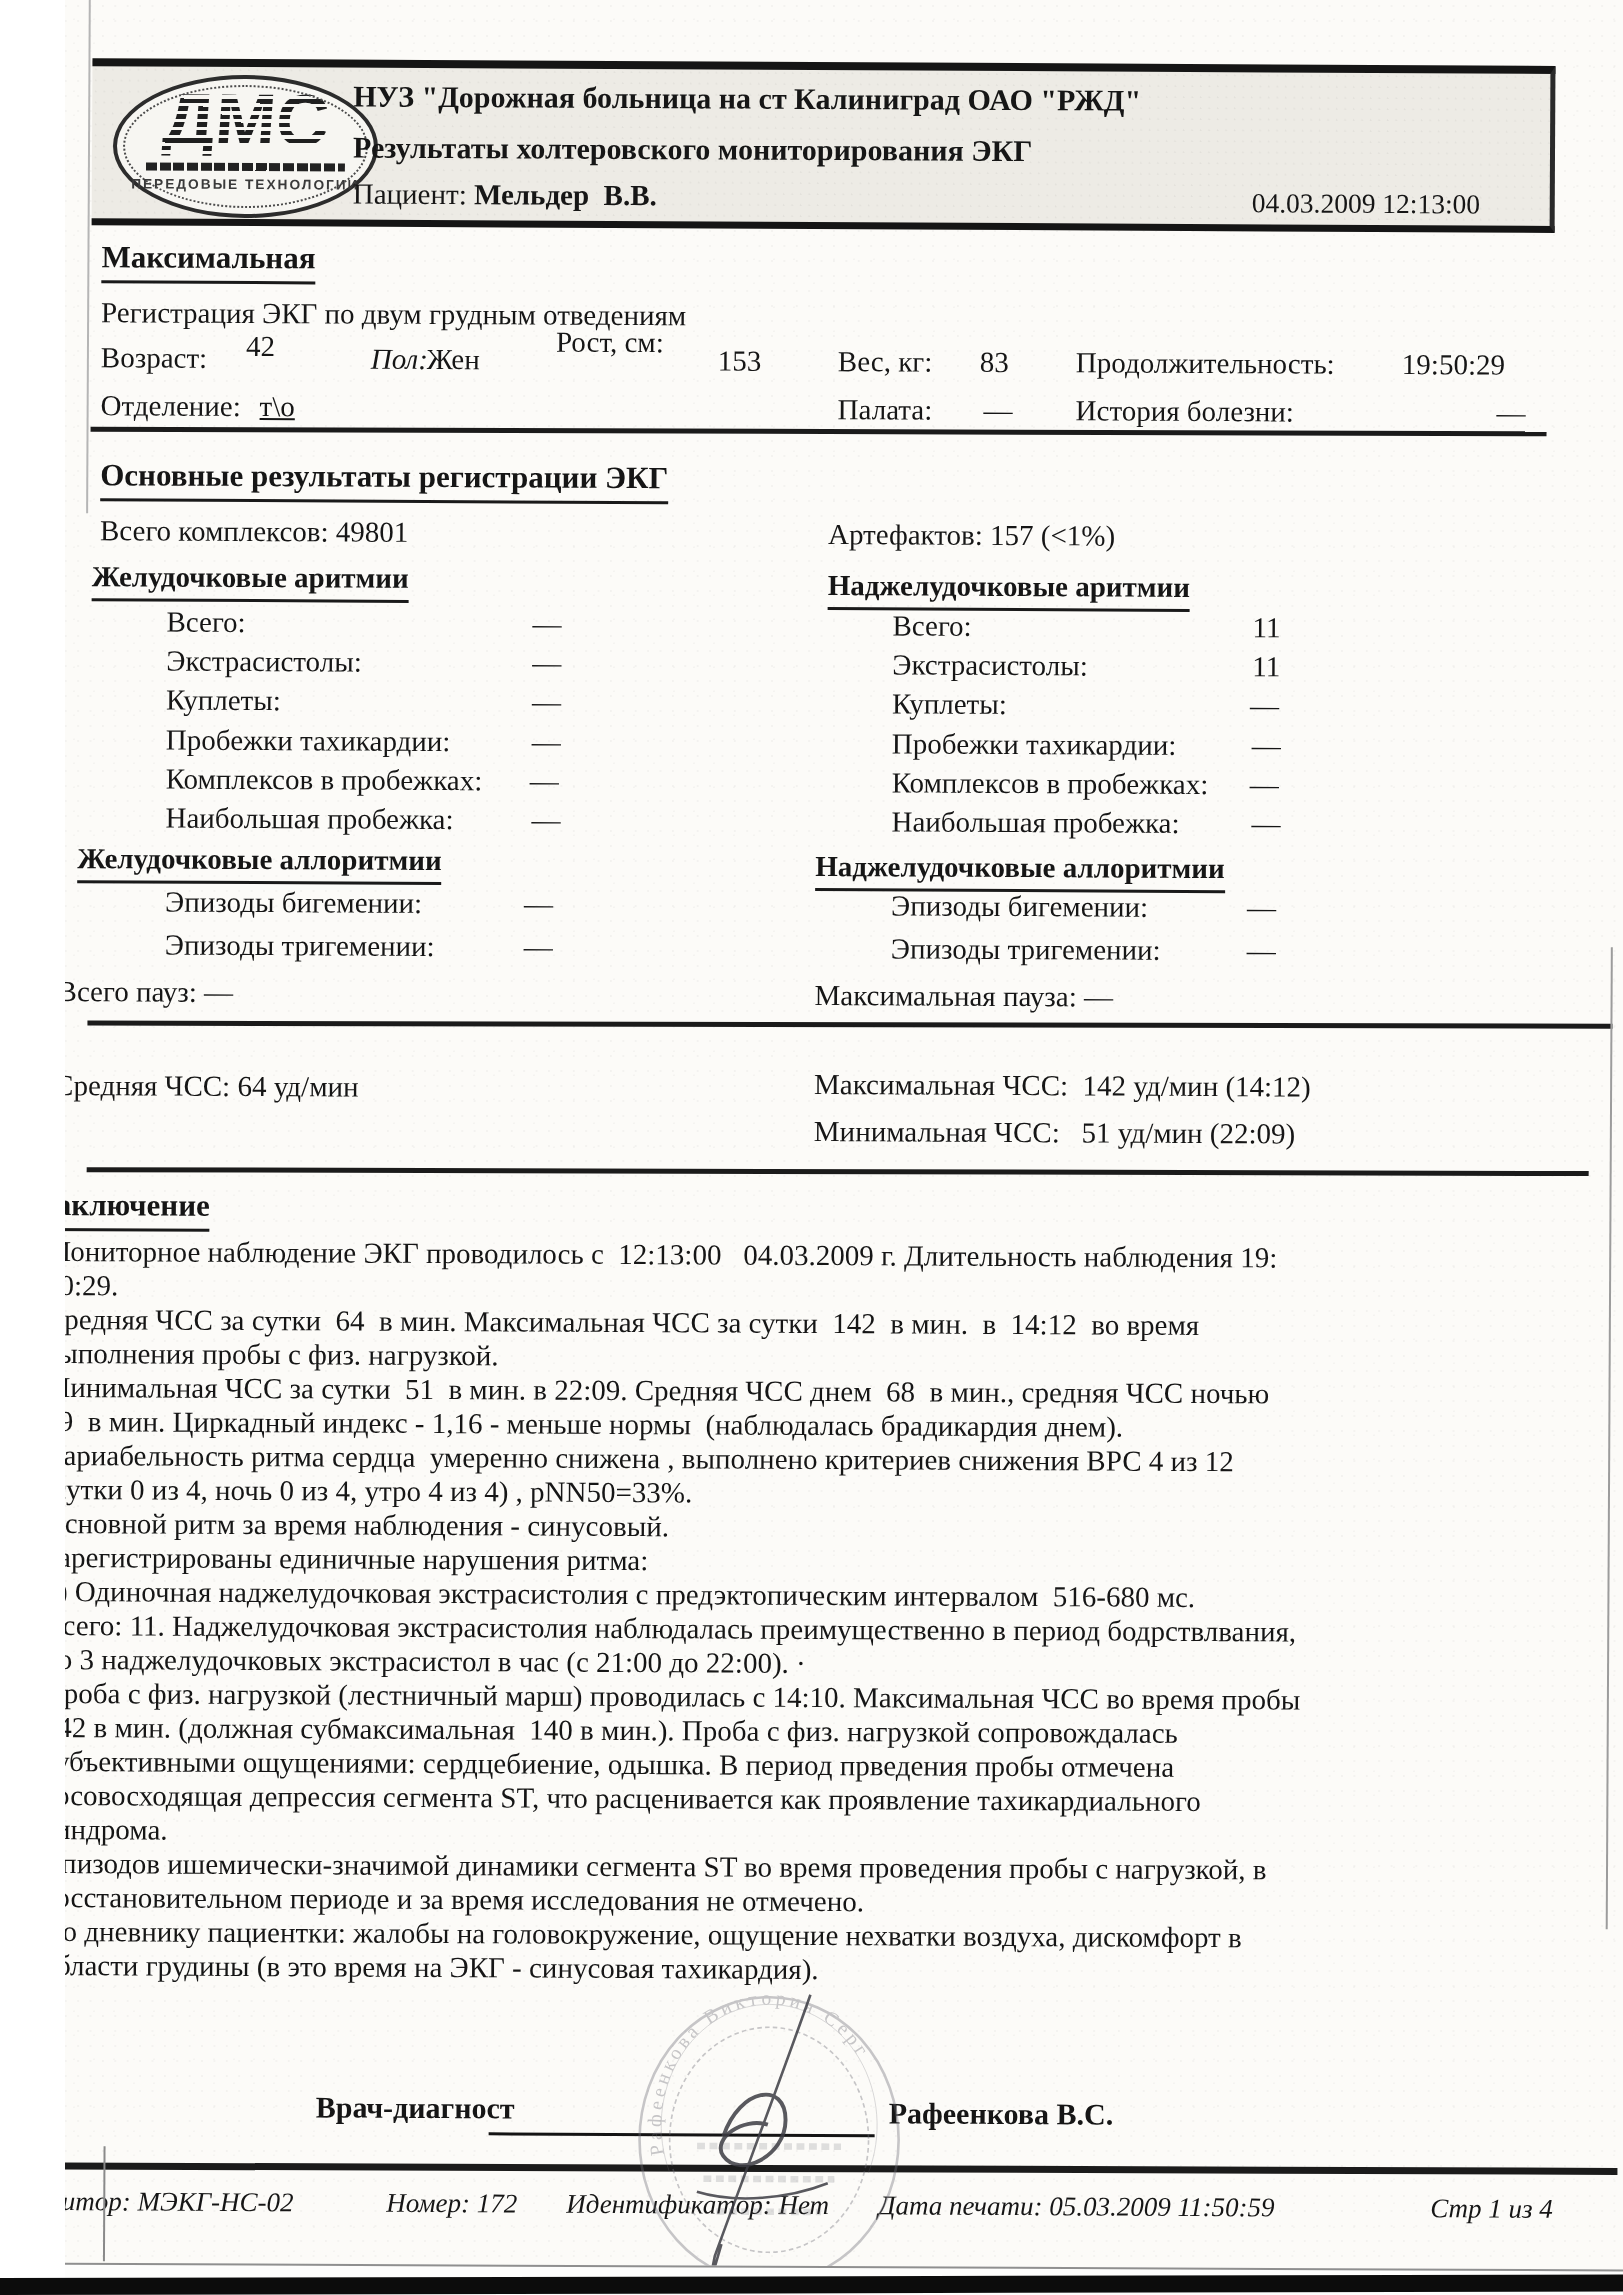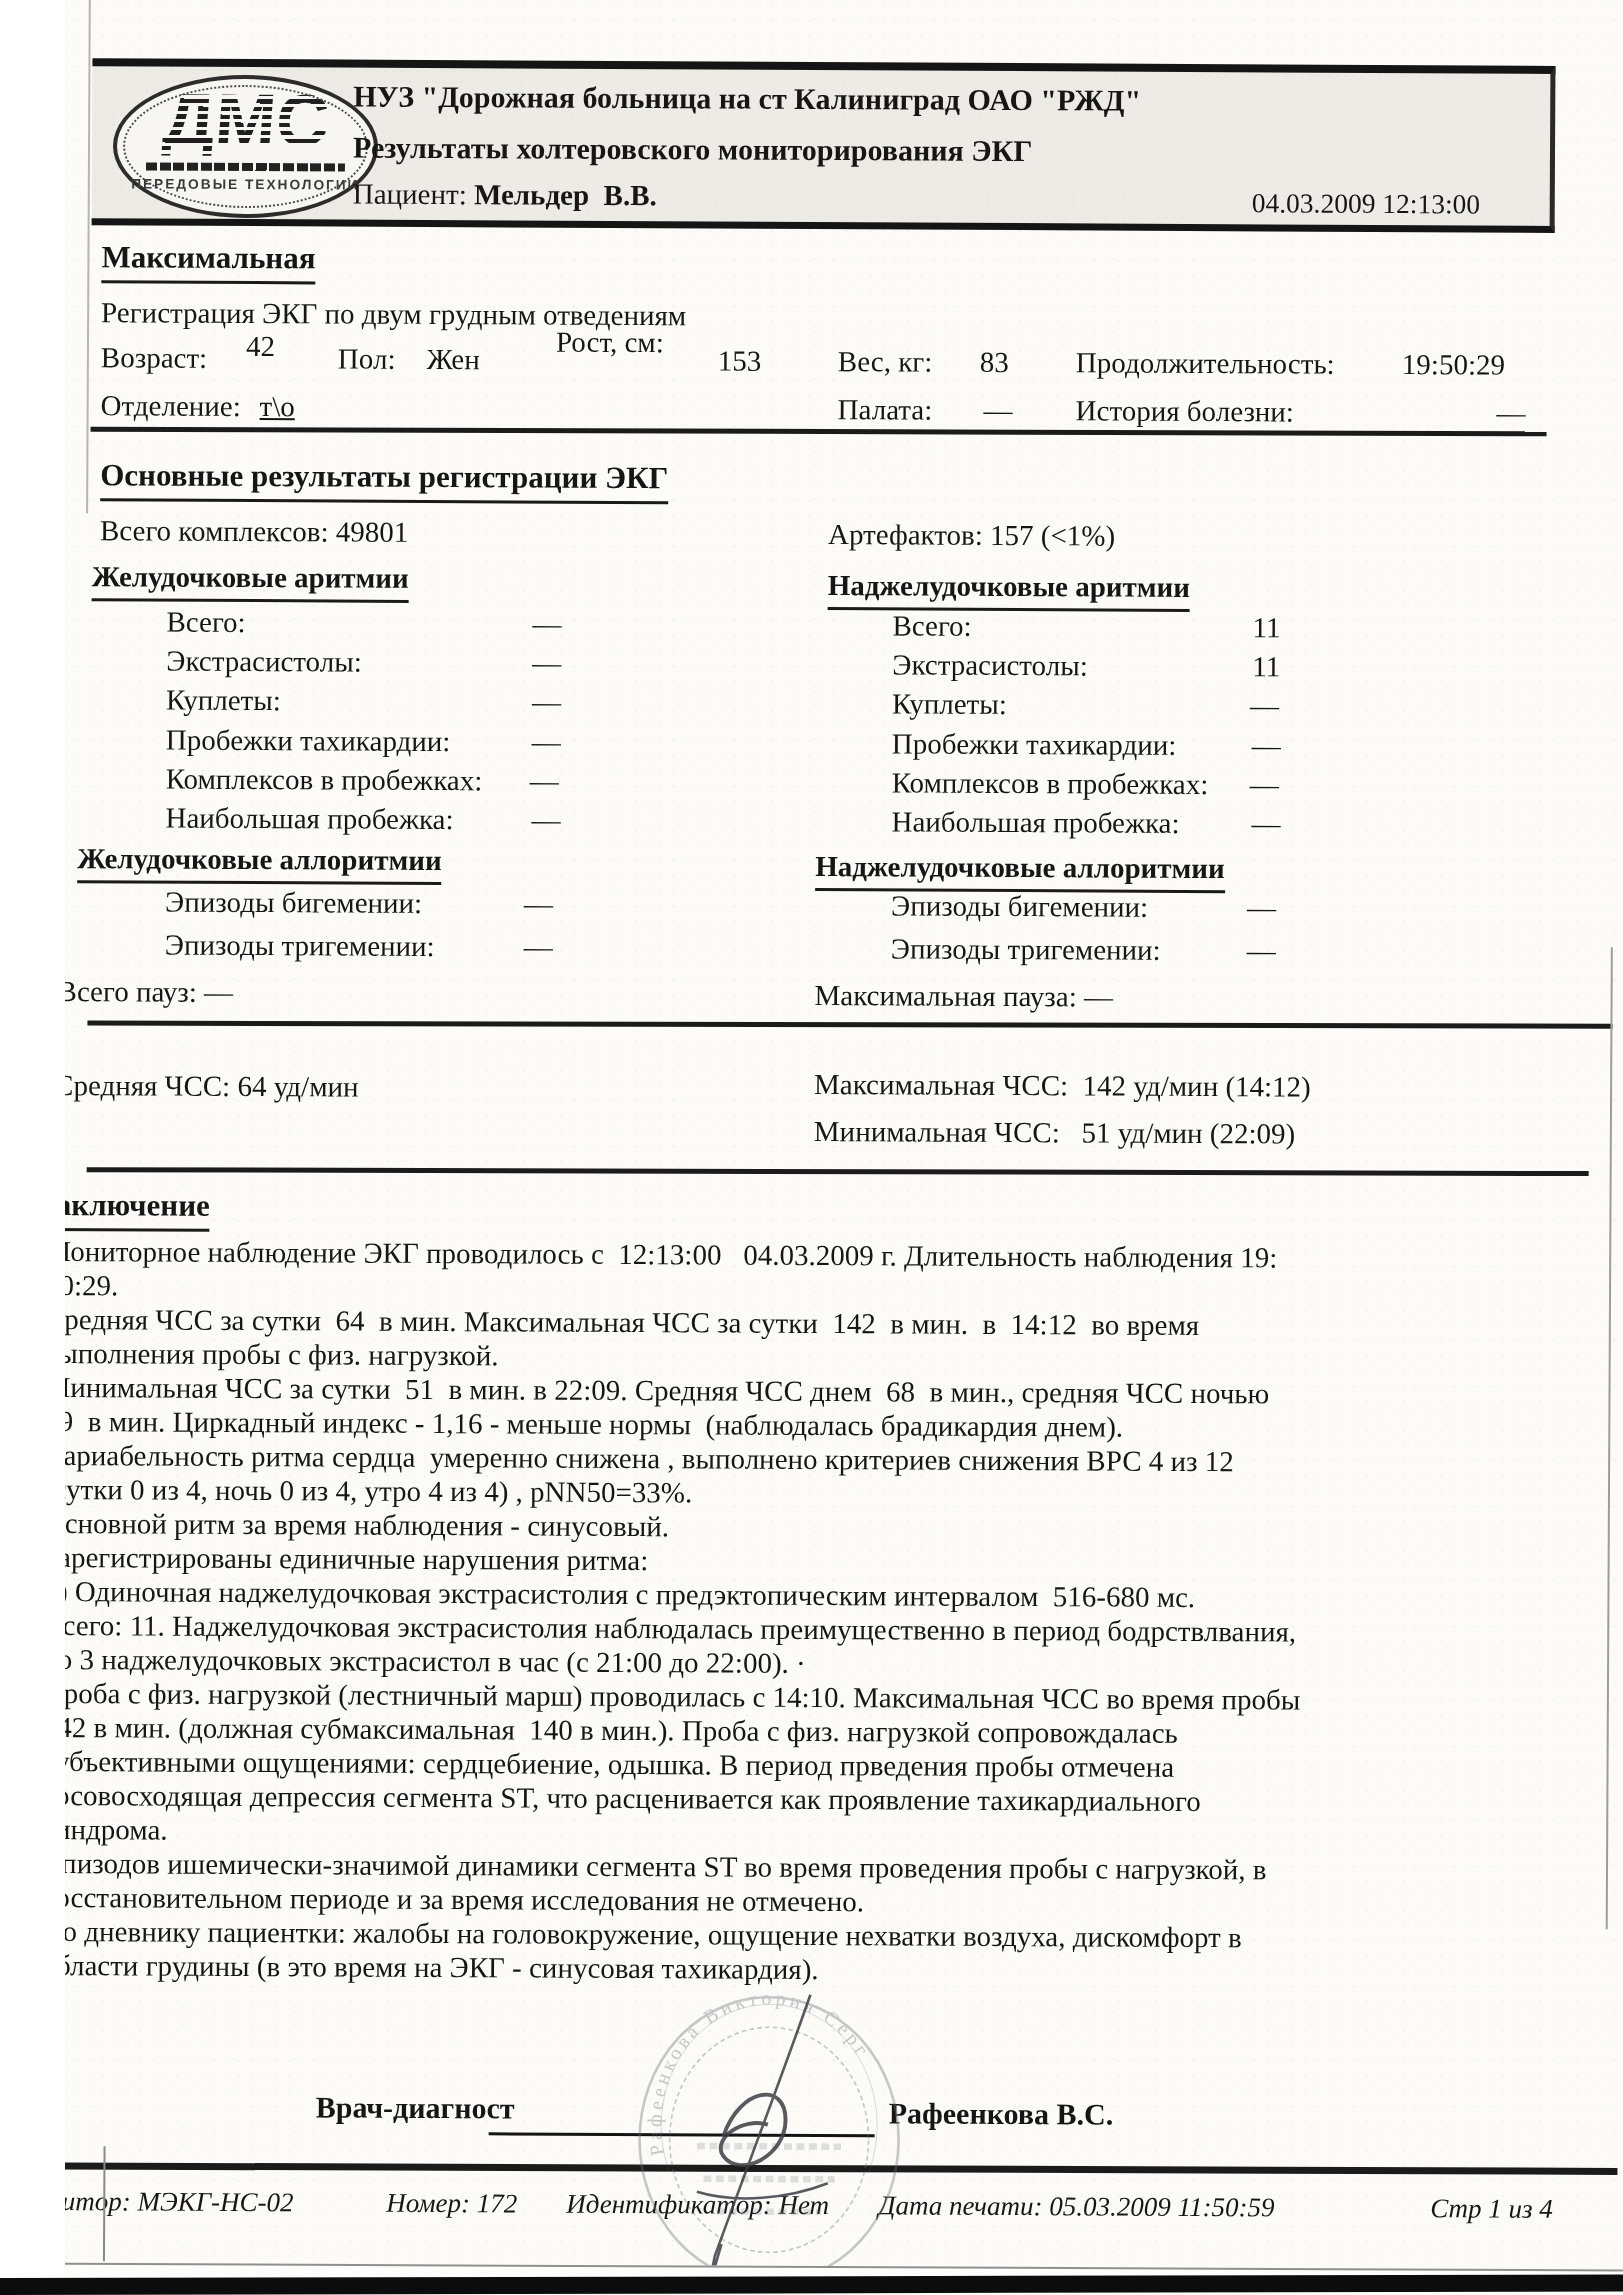--- a/index.html
+++ b/index.html
@@ -71,21 +71,21 @@
       <div class="abs b fs46" style="left:261px;top:63px;">Результаты холтеровского мониторирования ЭКГ</div>
       <div class="abs" style="left:261px;top:110px;"><span>Пациент:</span><span> </span><span class="b">Мельдер  В.В.</span></div>
       <div class="abs fs42" style="left:1160px;top:115px;">04.03.2009 12:13:00</div>
     </div>
 
     <div class="abs b fs48 u" style="left:98px;top:243px;">Максимальная</div>
     <div class="abs" style="left:98px;top:300px;">Регистрация ЭКГ по двум грудным отведениям</div>
 
     <div class="abs" style="left:98px;top:345px;">Возраст:</div>
     <div class="abs" style="left:243px;top:333px;">42</div>
-    <div class="abs" style="left:335px;top:345px;">Пол:</div>
+    <div class="abs" style="left:368px;top:345px;font-style:italic;">Пол:</div>
     <div class="abs" style="left:424px;top:345px;">Жен</div>
     <div class="abs" style="left:553px;top:327px;">Рост, см:</div>
     <div class="abs" style="left:715px;top:345px;">153</div>
     <div class="abs" style="left:835px;top:345px;">Вес, кг:</div>
     <div class="abs" style="left:977px;top:345px;">83</div>
     <div class="abs" style="left:1073px;top:345px;">Продолжительность:</div>
     <div class="abs" style="left:1399px;top:345px;">19:50:29</div>
 
     <div class="abs" style="left:98px;top:393px;">Отделение:</div>
     <div class="abs" style="left:257px;top:393px;text-decoration:underline;">т\о</div>

